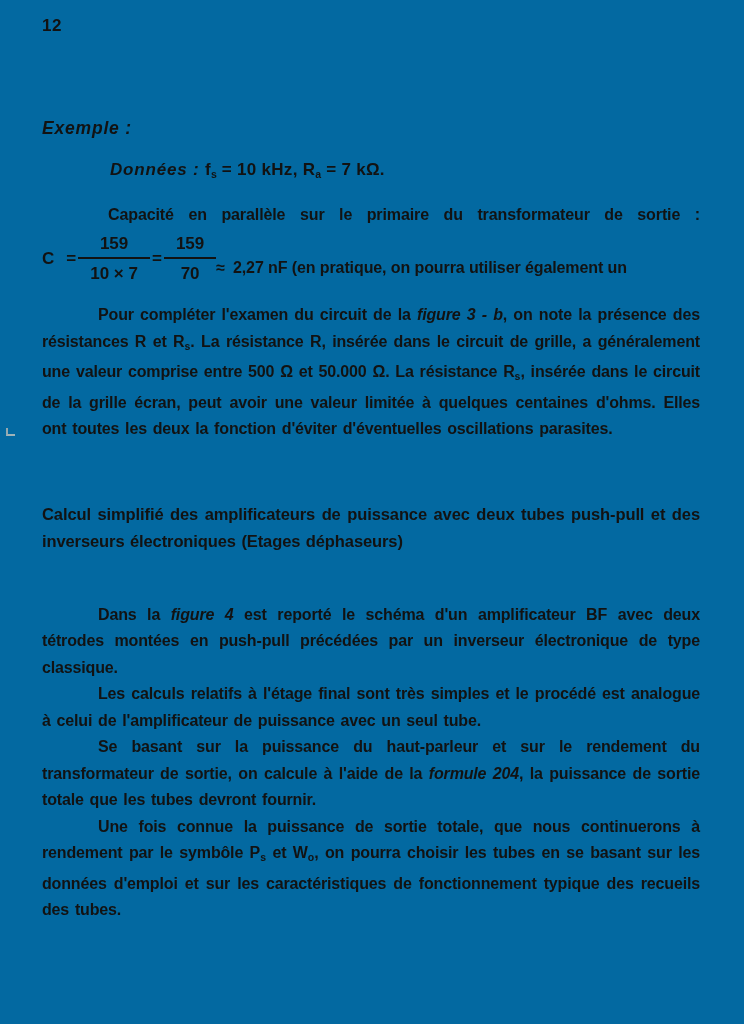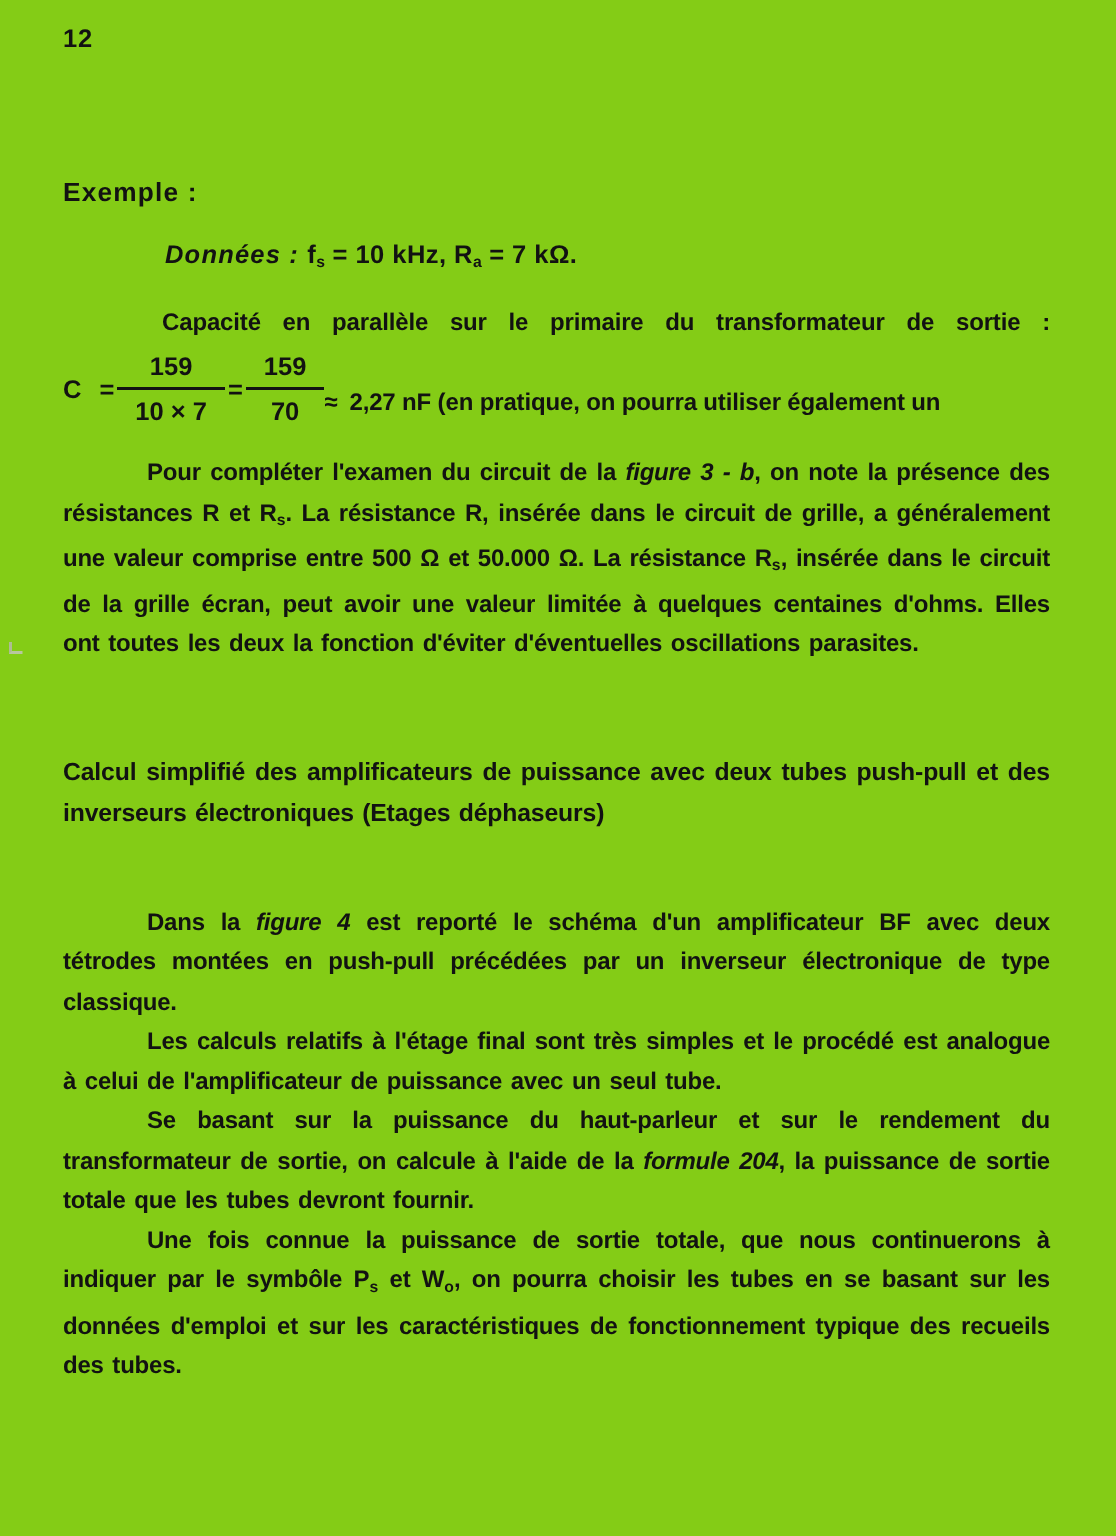--- a/index.html
+++ b/index.html
@@ -6,21 +6,21 @@
     margin: 0;
     padding: 0;
     background: #e8e8e6;
   }
   .page {
     position: relative;
     width: 744px;
     height: 1024px;
     margin: 0 auto;
     box-sizing: border-box;
-    background: #84cc16;
+    background: #0369a1;
     color: #121212;
     font-family: "Liberation Sans", "DejaVu Sans", sans-serif;
     font-weight: 700;
     padding: 16px 44px 0 42px;
     overflow: hidden;
   }
   
   .page-header {
     display: flex;
     justify-content: space-between;
@@ -32,20 +32,21 @@
   }
   .journal-title {
     font-size: 18px;
     font-style: italic;
     letter-spacing: 1.5px;
   }
   
   .example-heading {
     margin-top: 82px;
     font-size: 17.5px;
+    font-style: italic;
     letter-spacing: 0.8px;
   }
   .data-line {
     margin-top: 21px;
     padding-left: 68px;
     font-size: 17px;
     letter-spacing: 0.3px;
   }
   .data-line i { letter-spacing: 0.8px; }
   .capacite-line {
@@ -152,17 +153,17 @@
     </span>
   </div>
 
   <p class="para para-first"><span>Pour compléter l'examen du circuit de la </span><i>figure 3 - b</i><span>, on note la présence des résistances R et R</span><sub>s</sub><span>. La résistance R, insérée dans le circuit de grille, a généralement une valeur comprise entre 500 Ω et 50.000 Ω. La résistance R</span><sub>s</sub><span>, insérée dans le circuit de la grille écran, peut avoir une valeur limitée à quelques centaines d'ohms. Elles ont toutes les deux la fonction d'éviter d'éventuelles oscillations parasites.</span></p>
 
   <div class="section-heading">Calcul simplifié des amplificateurs de puissance avec deux tubes push-pull et des inverseurs électroniques (Etages déphaseurs)</div>
 
   <p class="para group-gap"><span>Dans la </span><i>figure 4</i><span> est reporté le schéma d'un amplificateur BF avec deux tétrodes montées en push-pull précédées par un inverseur électronique de type classique.</span></p>
   <p class="para"><span>Les calculs relatifs à l'étage final sont très simples et le procédé est analogue à celui de l'amplificateur de puissance avec un seul tube.</span></p>
   <p class="para"><span>Se basant sur la puissance du haut-parleur et sur le rendement du transformateur de sortie, on calcule à l'aide de la </span><i>formule 204</i><span>, la puissance de sortie totale que les tubes devront fournir.</span></p>
-  <p class="para"><span>Une fois connue la puissance de sortie totale, que nous continuerons à indiquer par le symbôle P</span><sub>s</sub><span> et W</span><sub>o</sub><span>, on pourra choisir les tubes en se basant sur les données d'emploi et sur les caractéristiques de fonctionnement typique des recueils des tubes.</span></p>
+  <p class="para"><span>Une fois connue la puissance de sortie totale, que nous continuerons à rendement par le symbôle P</span><sub>s</sub><span> et W</span><sub>o</sub><span>, on pourra choisir les tubes en se basant sur les données d'emploi et sur les caractéristiques de fonctionnement typique des recueils des tubes.</span></p>
 
   <div class="scan-artifact"></div>
 
 </div>
 
 </body></html>

